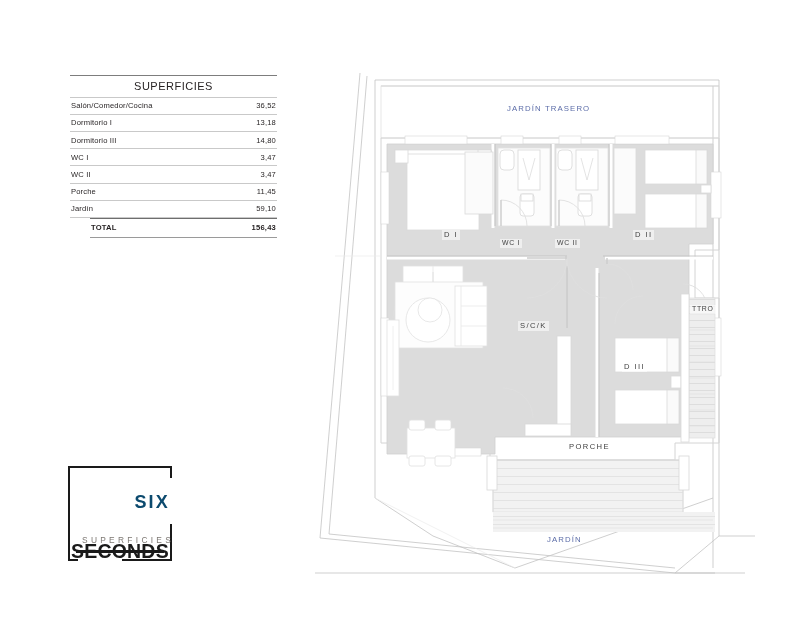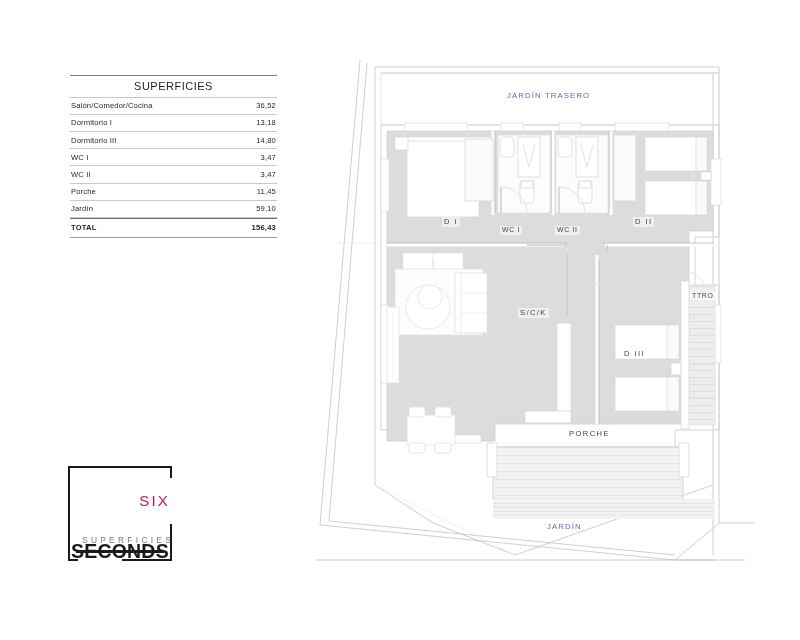--- a/index.html
+++ b/index.html
@@ -44,20 +44,21 @@
     padding-bottom: 4.6px;
     justify-content: center;
   }
   .tbl-row.total {
     font-weight: bold;
     border-top: 1.1px solid #6e6e6e;
     border-bottom: 1.1px solid #9a9a9a;
     padding-top: 5.4px;
     padding-bottom: 5.0px;
     letter-spacing: 0.2px;
+    margin-left: 20px;
   }
   .tbl-label { white-space: nowrap; }
   .tbl-value { white-space: nowrap; }
 
   
   #logo {
     position: absolute;
     left: 68px;
     top: 466px;
     width: 104px;
@@ -78,24 +79,24 @@
   }
   #logo .frame-mask-b {
     position: absolute;
     left: 10px; bottom: -1px;
     width: 44px; height: 5px;
     background: #ffffff;
   }
   #logo .word-six {
     position: absolute;
     right: 2px; top: 27px;
-    font-size: 15px;
+    font-size: 18px;
     letter-spacing: 2.2px;
-    color: #be185d;
-    font-weight: normal;
+    color: #0c4a6e;
+    font-weight: bold;
     line-height: 1;
   }
   #logo .word-seconds {
     position: absolute;
     left: 3px; top: 43px;
     font-size: 19.5px;
     letter-spacing: 0.2px;
     color: #1a1a1a;
     font-weight: bold;
     line-height: 1;
@@ -113,21 +114,21 @@
     position: absolute;
     left: 8px; top: 84px;
     width: 88px; height: 2.6px;
     background: #1a1a1a;
   }
 
   
   #plan {
     position: absolute;
     left: 315px;
-    top: 55px;
+    top: 68px;
     width: 470px;
     height: 520px;
   }
   #plan svg { display: block; }
 
   .lbl {
     position: absolute;
     font-size: 7.6px;
     letter-spacing: 0.9px;
     line-height: 1;

